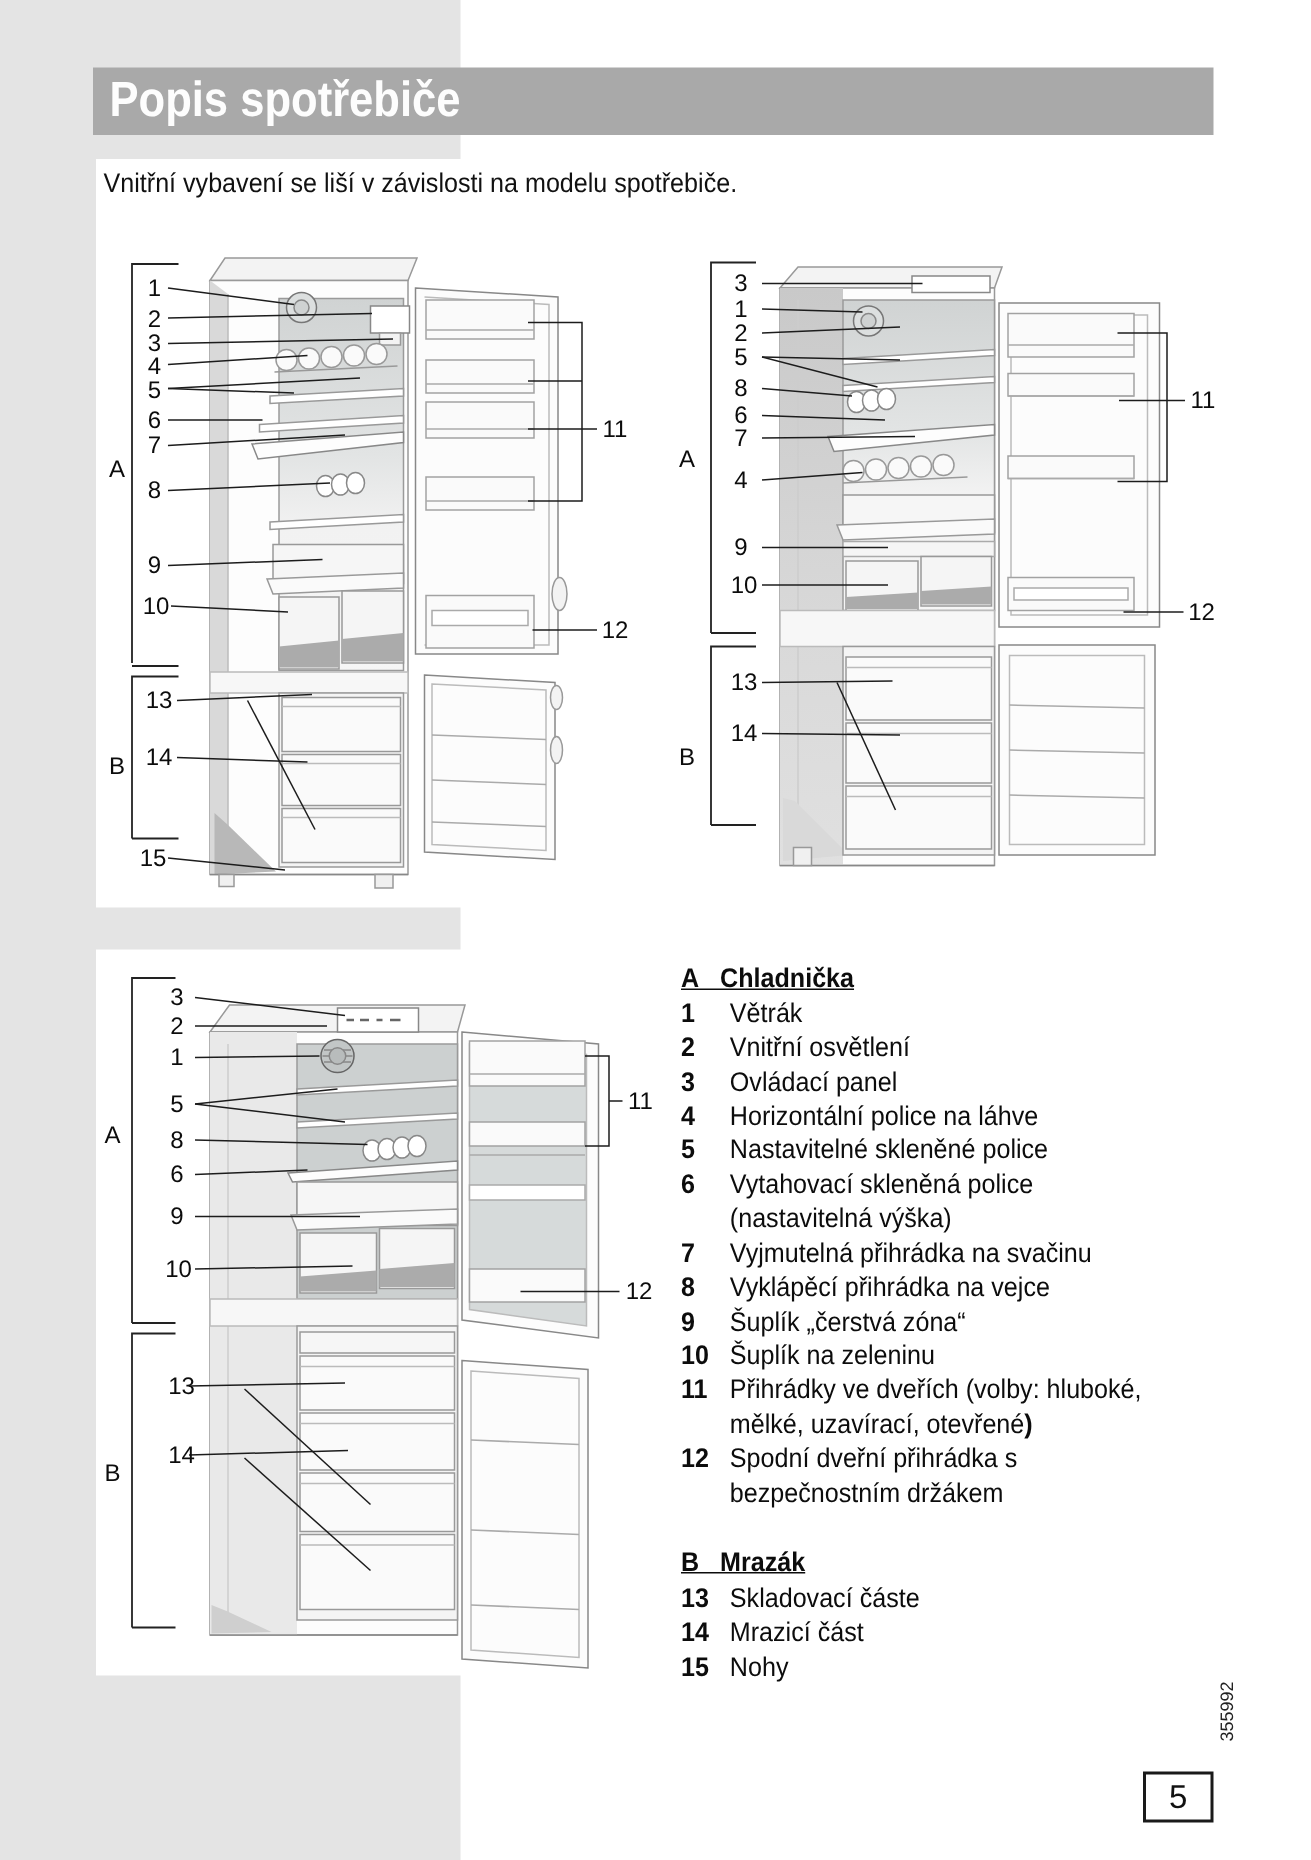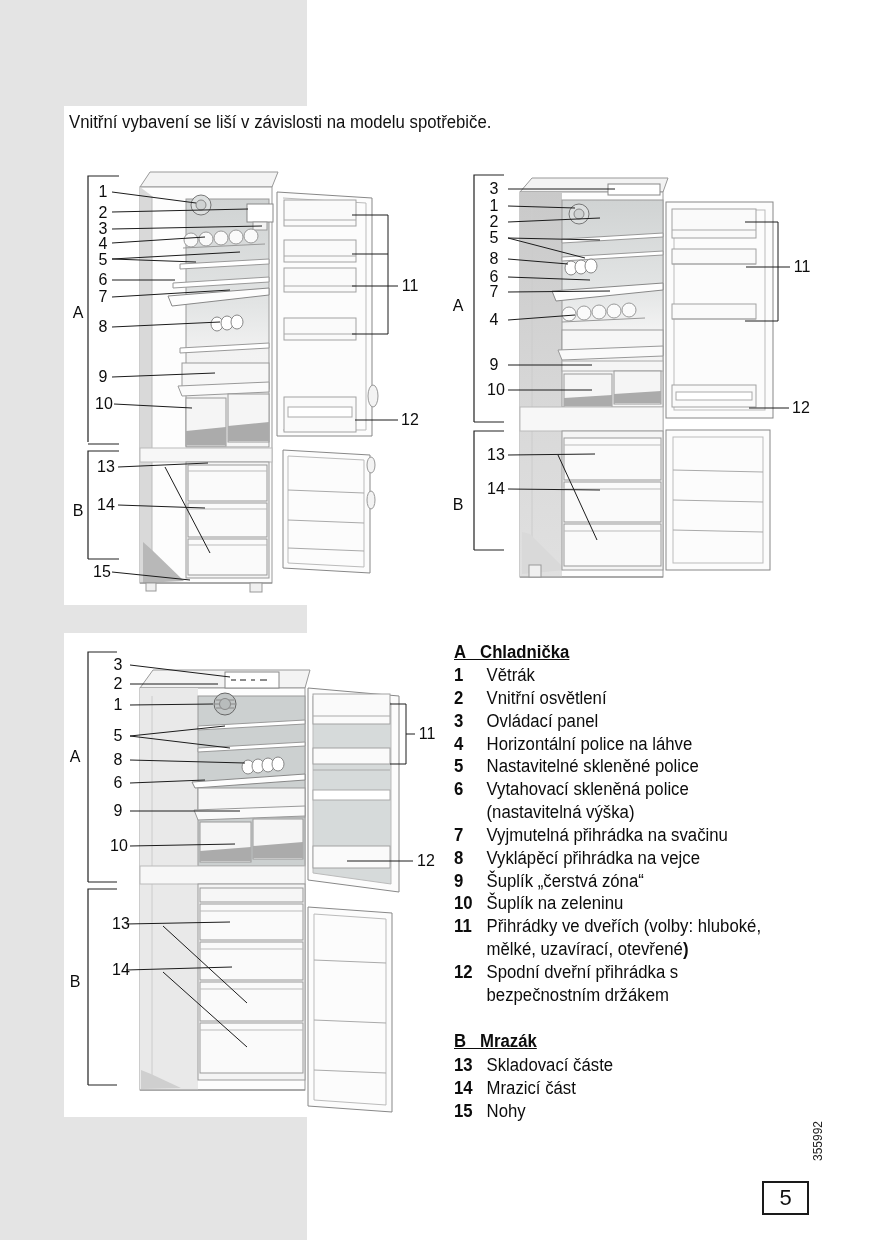--- a/index.html
+++ b/index.html
@@ -24,20 +24,23 @@
 </style>
 </head>
 <body>
 <div id="page">
 
   <div class="gray" style="left:0;top:0;width:307px;height:106px;"></div>
   <div class="gray" style="left:0;top:0;width:64px;height:1240px;"></div>
   <div class="gray" style="left:64px;top:605px;width:243px;height:28px;"></div>
   <div class="gray" style="left:64px;top:1117px;width:243px;height:123px;"></div>
 
+  <div id="titlebar">
+      <span>Popis spotřebiče</span>
+    </div>
   <div id="intro">Vnitřní vybavení se liší v závislosti na modelu spotřebiče.</div>
 
   <div class="leg leghead" style="top:642px;">A&nbsp;&nbsp;&nbsp;Chladnička</div>
   <div class="leg legitems" style="top:664px;">
     <div class="li"><b>1</b>Větrák</div>
     <div class="li"><b>2</b>Vnitřní osvětlení</div>
     <div class="li"><b>3</b>Ovládací panel</div>
     <div class="li"><b>4</b>Horizontální police na láhve</div>
     <div class="li"><b>5</b>Nastavitelné skleněné police</div>
     <div class="li"><b>6</b>Vytahovací skleněná police</div>

